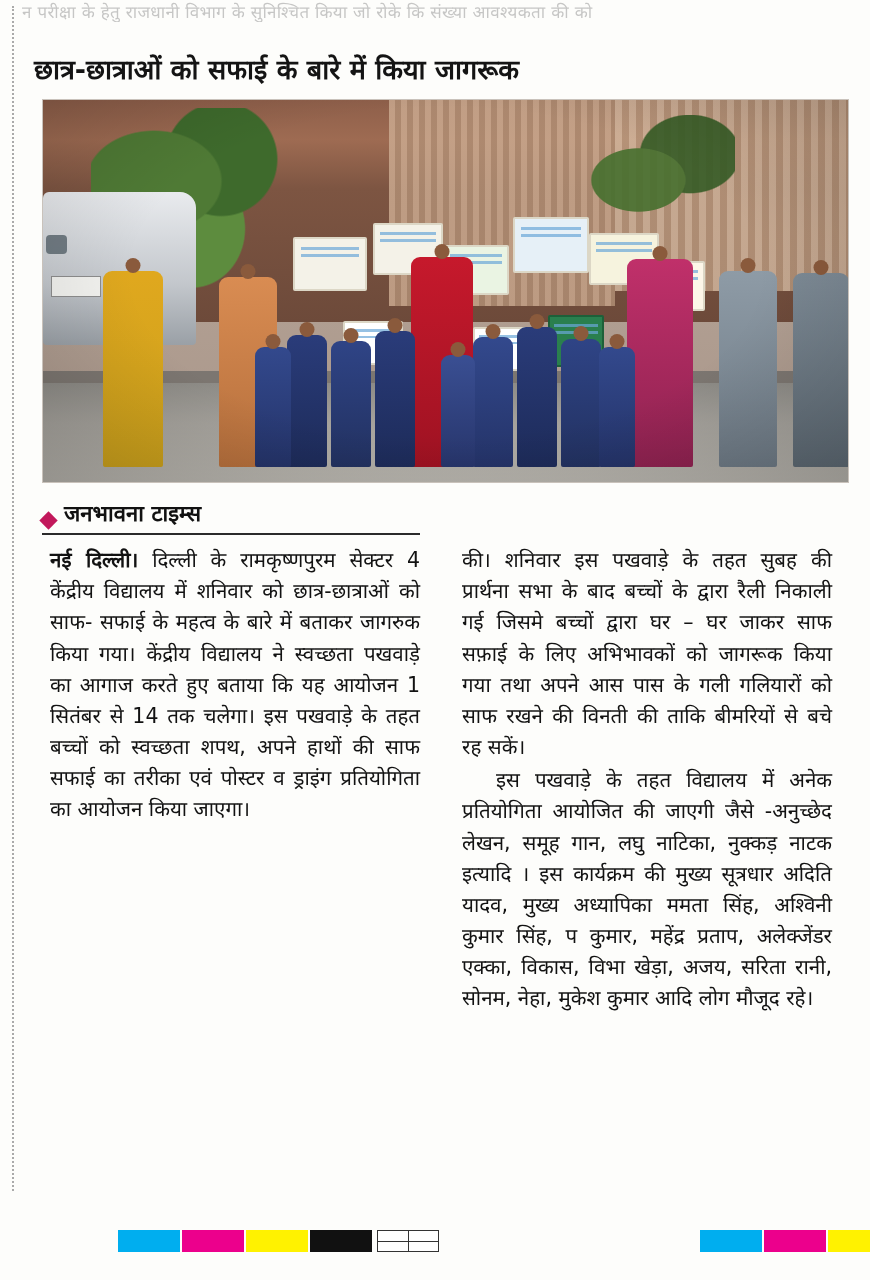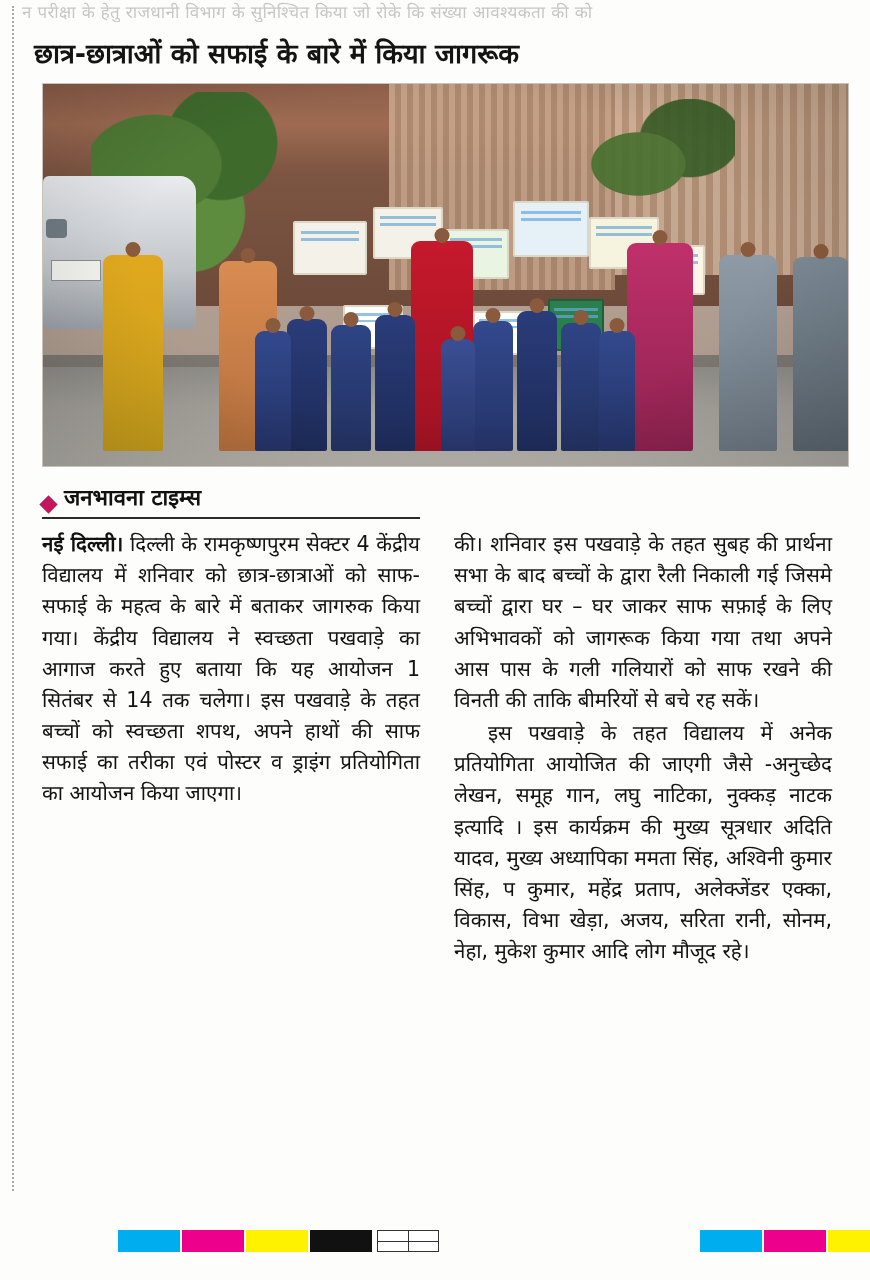--- a/index.html
+++ b/index.html
@@ -69,21 +69,21 @@
     text-align: left;
   }
   .headline .l2 { display: block; }
 
   .subhead {
     font-family: "DejaVu Sans", sans-serif;
     font-weight: 700;
     font-size: 27px;
     line-height: 1.3;
     color: #141414;
-    margin: 8px 0 12px 0;
+    margin: 24px 0 12px 0;
   }
 
   
   .photo {
     position: relative;
     width: 805px;
     height: 382px;
     margin: 0 0 14px 8px;
     overflow: hidden;
     background: linear-gradient(#b9a89a, #a9968a);
@@ -193,21 +193,21 @@
   }
 
   
   .cols {
     display: flex;
     gap: 34px;
     margin-left: 8px;
   }
   .col { width: 378px; }
   .col p {
-    margin: 0 0 2px 0;
+    margin: 0 0 2px 8px;
     font-family: "DejaVu Sans", sans-serif;
     font-size: 20.5px;
     line-height: 1.52;
     text-align: justify;
     text-justify: inter-word;
     color: #121212;
   }
   .col p.indent { text-indent: 34px; }
   .lead-city { font-weight: 700; }
 

